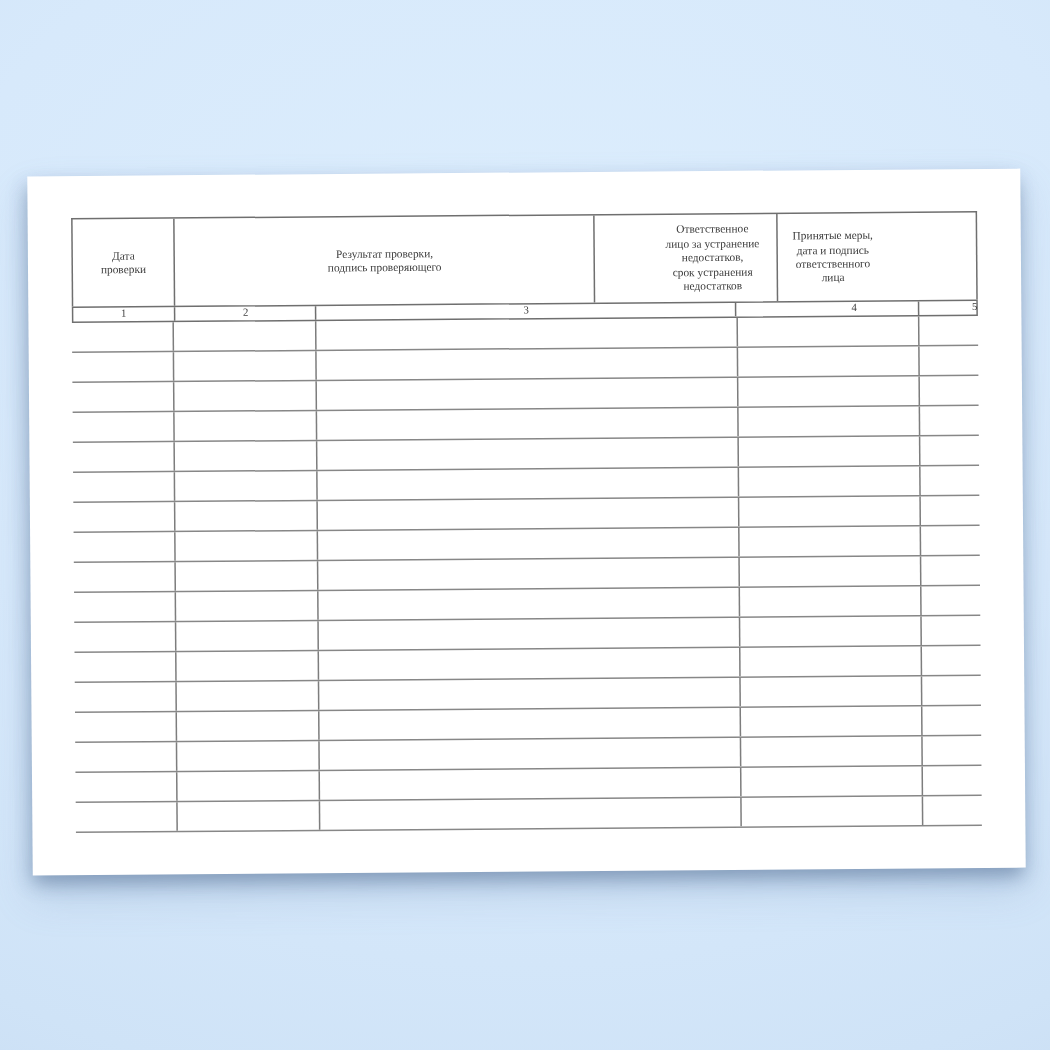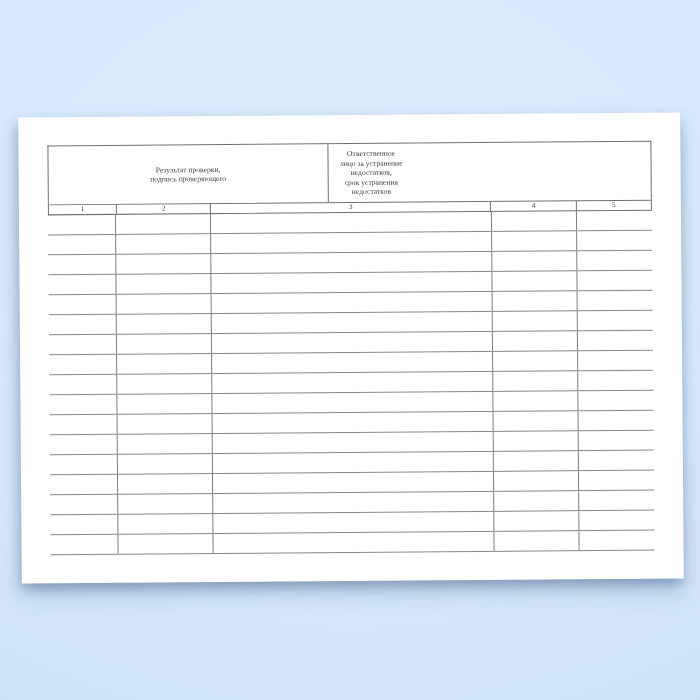--- a/index.html
+++ b/index.html
@@ -41,21 +41,21 @@
     width: 604px;
     color: #3d3d3d;
   }
 
   .row { display: flex; width: 100%; }
 
   
   .c1 { flex: 0 0 11.34%; }
   .c2 { flex: 0 0 15.64%; }
   .c3 { flex: 0 0 46.52%; }
-  .c4 { flex: 0 0 14.16%; }
+  .c4 { flex: 0 0 14.16%; margin-left: 36px; }
   .c5 { flex: 0 0 12.34%; }
 
   .cell { min-width: 0; }
 
   
   .thead {
     height: 59px;
     border-top: 1px solid #6f6f6f;
     border-left: 1px solid #6f6f6f;
     border-right: 1px solid #6f6f6f;
@@ -100,27 +100,33 @@
   .trow .cell:last-child { border-right: none; }
 </style>
 </head>
 <body>
 
 <div class="scene">
   <div class="page">
     <div class="table">
 
       <div class="row thead">
+        <div class="cell c1">Дата
+проверки</div>
         <div class="cell c3">Результат проверки,
 подпись проверяющего</div>
         <div class="cell c4">Ответственное
 лицо за устранение
 недостатков,
 срок устранения
 недостатков</div>
+        <div class="cell c5">Принятые меры,
+дата и подпись
+ответственного
+лица</div>
       </div>
 
       <div class="row tnums">
         <div class="cell c1">1</div>
         <div class="cell c2">2</div>
         <div class="cell c3">3</div>
         <div class="cell c4">4</div>
         <div class="cell c5">5</div>
       </div>
 

